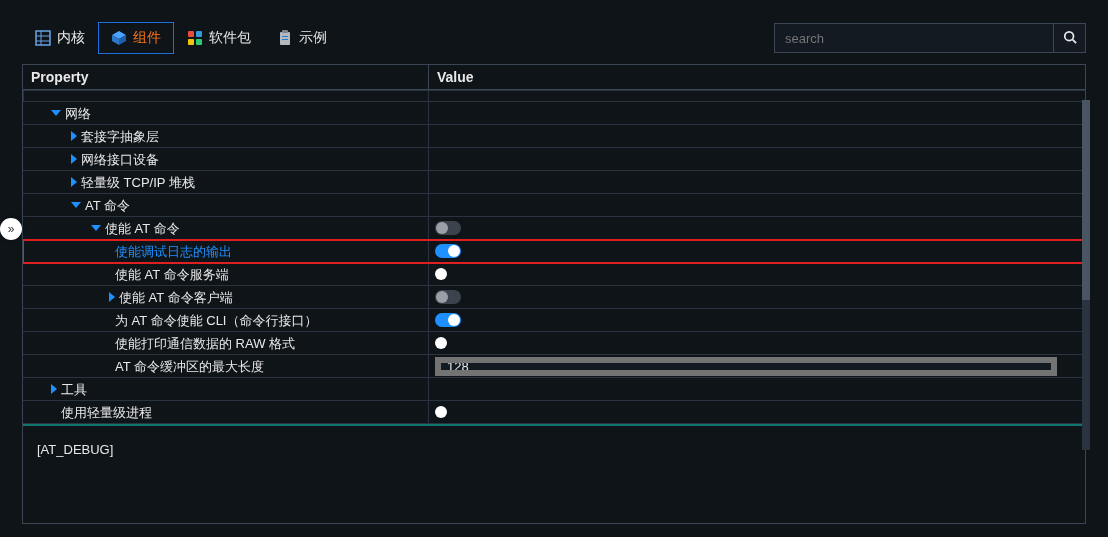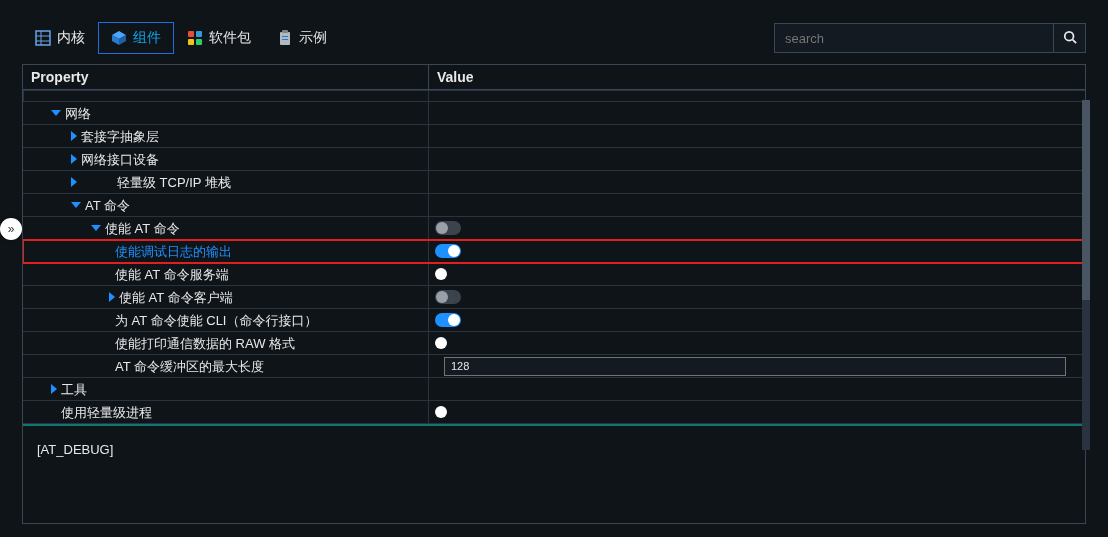--- a/index.html
+++ b/index.html
@@ -28,21 +28,21 @@
     padding: 6px 12px;
     gap: 6px;
     cursor: pointer;
     border: 1px solid transparent;
     font-size: 14px;
     color: #e8e8e8;
     justify-content: flex-end;
   }
   .tab.active {
     border: 1px solid #1e6fd9;
-    color: #0ea5e9;
+    color: #f97316;
   }
   .tab .ticon { width: 16px; height: 16px; display: inline-block; }
   .spacer { flex: 1; }
   .searchwrap {
     display: flex; align-items: center;
   }
   .searchbox {
     width: 280px; height: 30px;
     background: #131a22;
     border: 1px solid #3a4654;
@@ -133,27 +133,26 @@
   .tog.off { background: #3b434d; }
   .tog.off .knob { left: 1px; background: #9aa0a8; }
   .tog.on  { background: #1e90ff; }
   .tog.on .knob { right: 1px; background: #fff; }
   .radio-off {
     width: 12px; height: 12px; border-radius: 50%;
     background: #fff;
   }
   .numbox {
     background: #131a22;
-    border: 1px solid #737373;
+    border: 6px solid #737373;
     color: #e8e8e8;
     height: 19px;
     width: 622px;
     padding: 0 6px;
-    font-size: 11px;
-    margin-left: 9px;
+    font-size: 13px;
   }
   
   .hl {
     outline: 2px solid #e02020;
     outline-offset: -1px;
   }
   .hl .lbl { color: #1e90ff; }
   
   .desc {
     padding: 16px 14px;
@@ -281,21 +280,21 @@
 
       <div class="row">
         <div class="col-prop" style="padding-left:48px;">
           <span class="arr right"></span>
           <span class="lbl">网络接口设备</span>
         </div>
         <div class="col-val"></div>
       </div>
 
       <div class="row">
-        <div class="col-prop" style="padding-left:48px;gap:36px;">
+        <div class="col-prop" style="padding-left:48px;">
           <span class="arr right"></span>
           <span class="lbl">轻量级 TCP/IP 堆栈</span>
         </div>
         <div class="col-val"></div>
       </div>
 
       <div class="row">
         <div class="col-prop" style="padding-left:48px;">
           <span class="arr down"></span>
           <span class="lbl">AT 命令</span>

